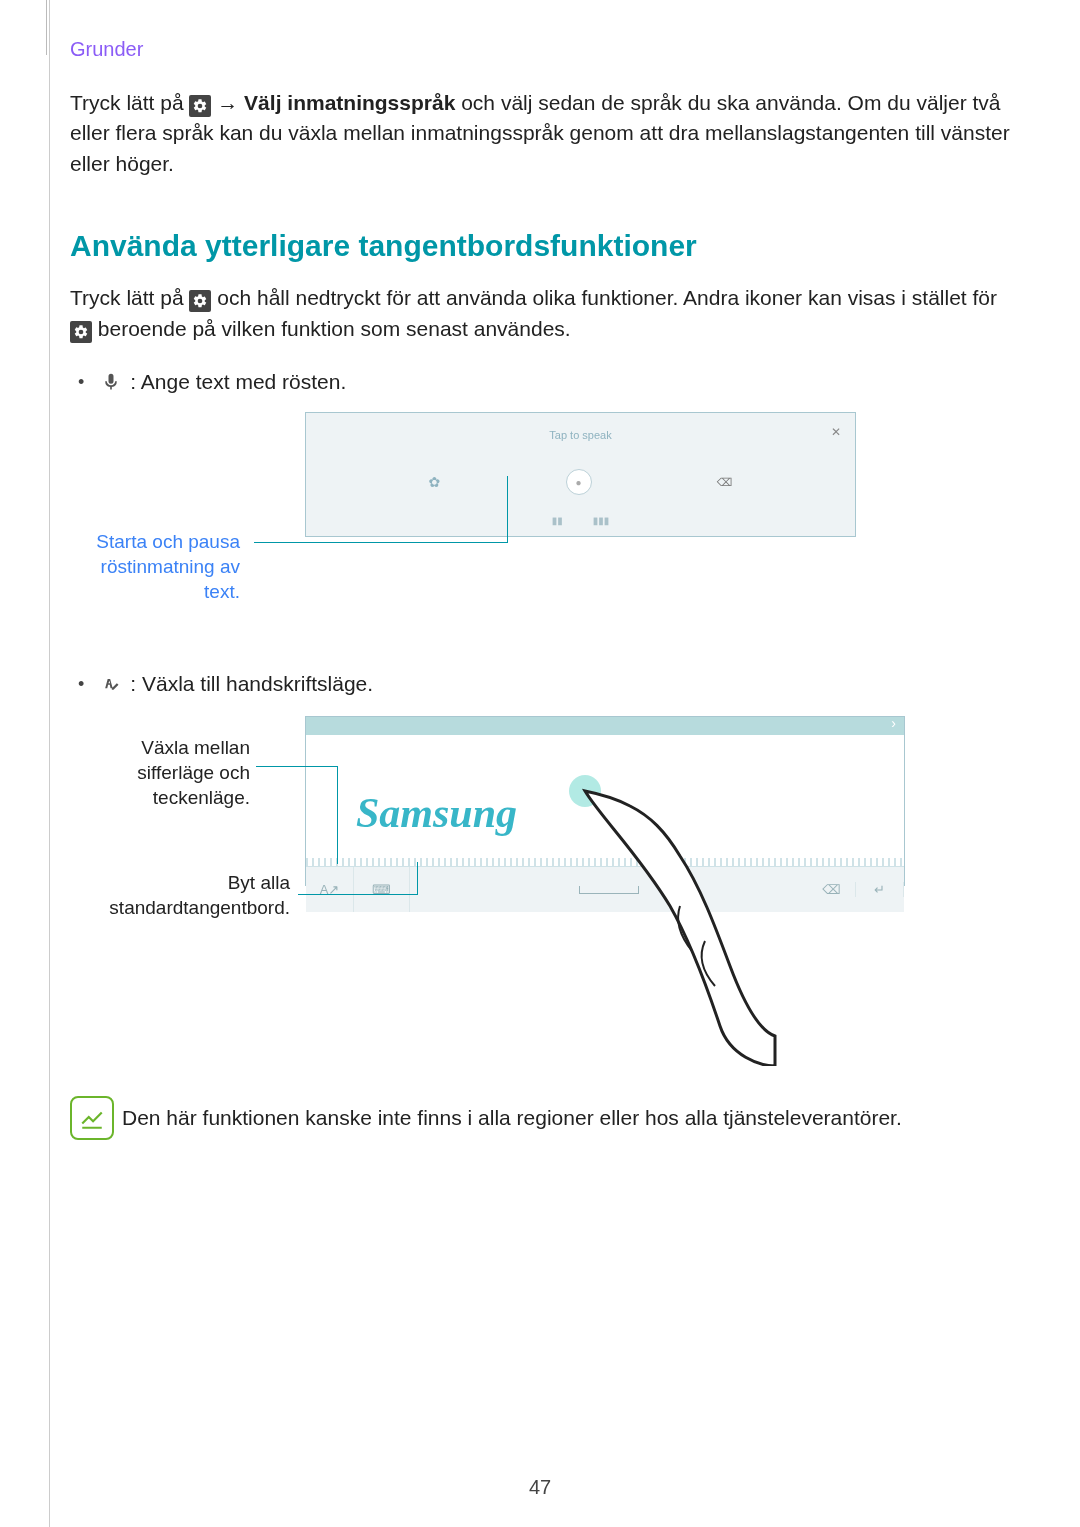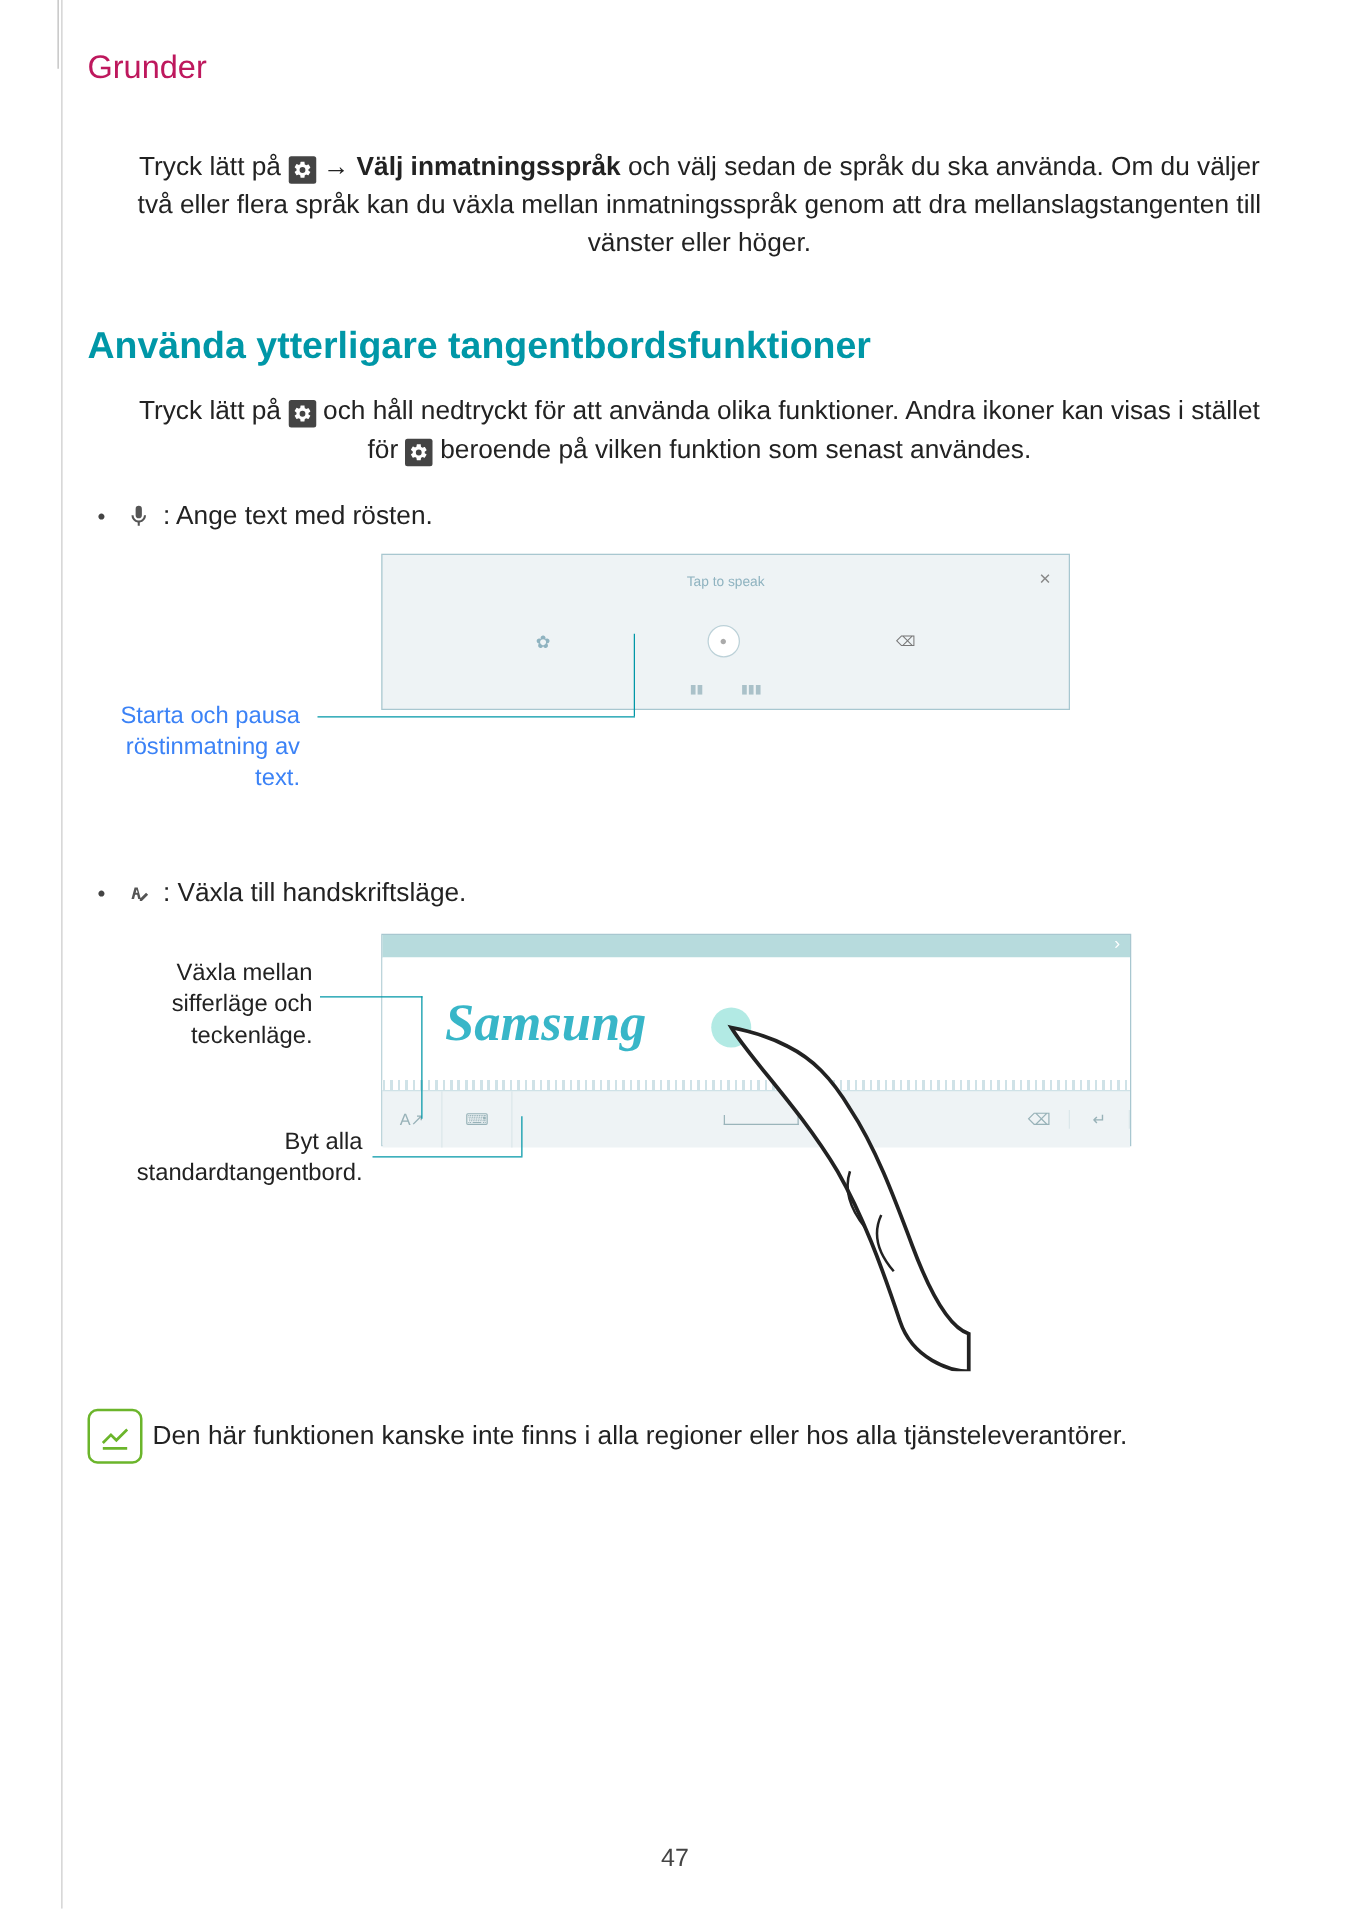--- a/index.html
+++ b/index.html
@@ -23,35 +23,34 @@
     top: 0; left: 46px;
     width: 1px; height: 55px;
     background: #bbb;
   }
   .page {
     position: absolute;
     left: 70px; right: 60px;
     top: 38px;
   }
   .breadcrumb {
-    font-size: 26px;
-    color: #be185d;
-    margin-bottom: 50px;
+    font-size: 20px;
+    color: #8b5cf6;
+    margin-bottom: 27px;
   }
   h3 {
     font-size: 24px;
     font-weight: bold;
     margin-bottom: 18px;
   }
   .para {
     font-size: 21px;
     line-height: 1.45;
     margin-bottom: 26px;
-    text-align: center;
-    margin-left: 29px;
+    text-align: left;
   }
   .para strong { font-weight: bold; }
   .gear-icon-box {
     width: 22px; height: 22px;
     background: #444;
     display: inline-flex;
     align-items: center;
     justify-content: center;
     border-radius: 2px;
     vertical-align: -4px;
@@ -183,20 +182,21 @@
     position: relative;
     display: flex;
     align-items: center;
     padding-left: 50px;
     font-family: "Comic Sans MS", cursive;
     font-size: 42px;
     font-weight: bold;
     font-style: italic;
     color: #38b6c8;
     background: #fff;
+    margin-top: 25px;
   }
   .hw-ruler {
     position: absolute;
     left: 0; right: 0; bottom: 0;
     height: 8px;
     background: repeating-linear-gradient(90deg,#cfe2e7 0 2px,#fff 2px 6px);
   }
   .hw-tools {
     height: 46px;
     background: #eef3f5;

